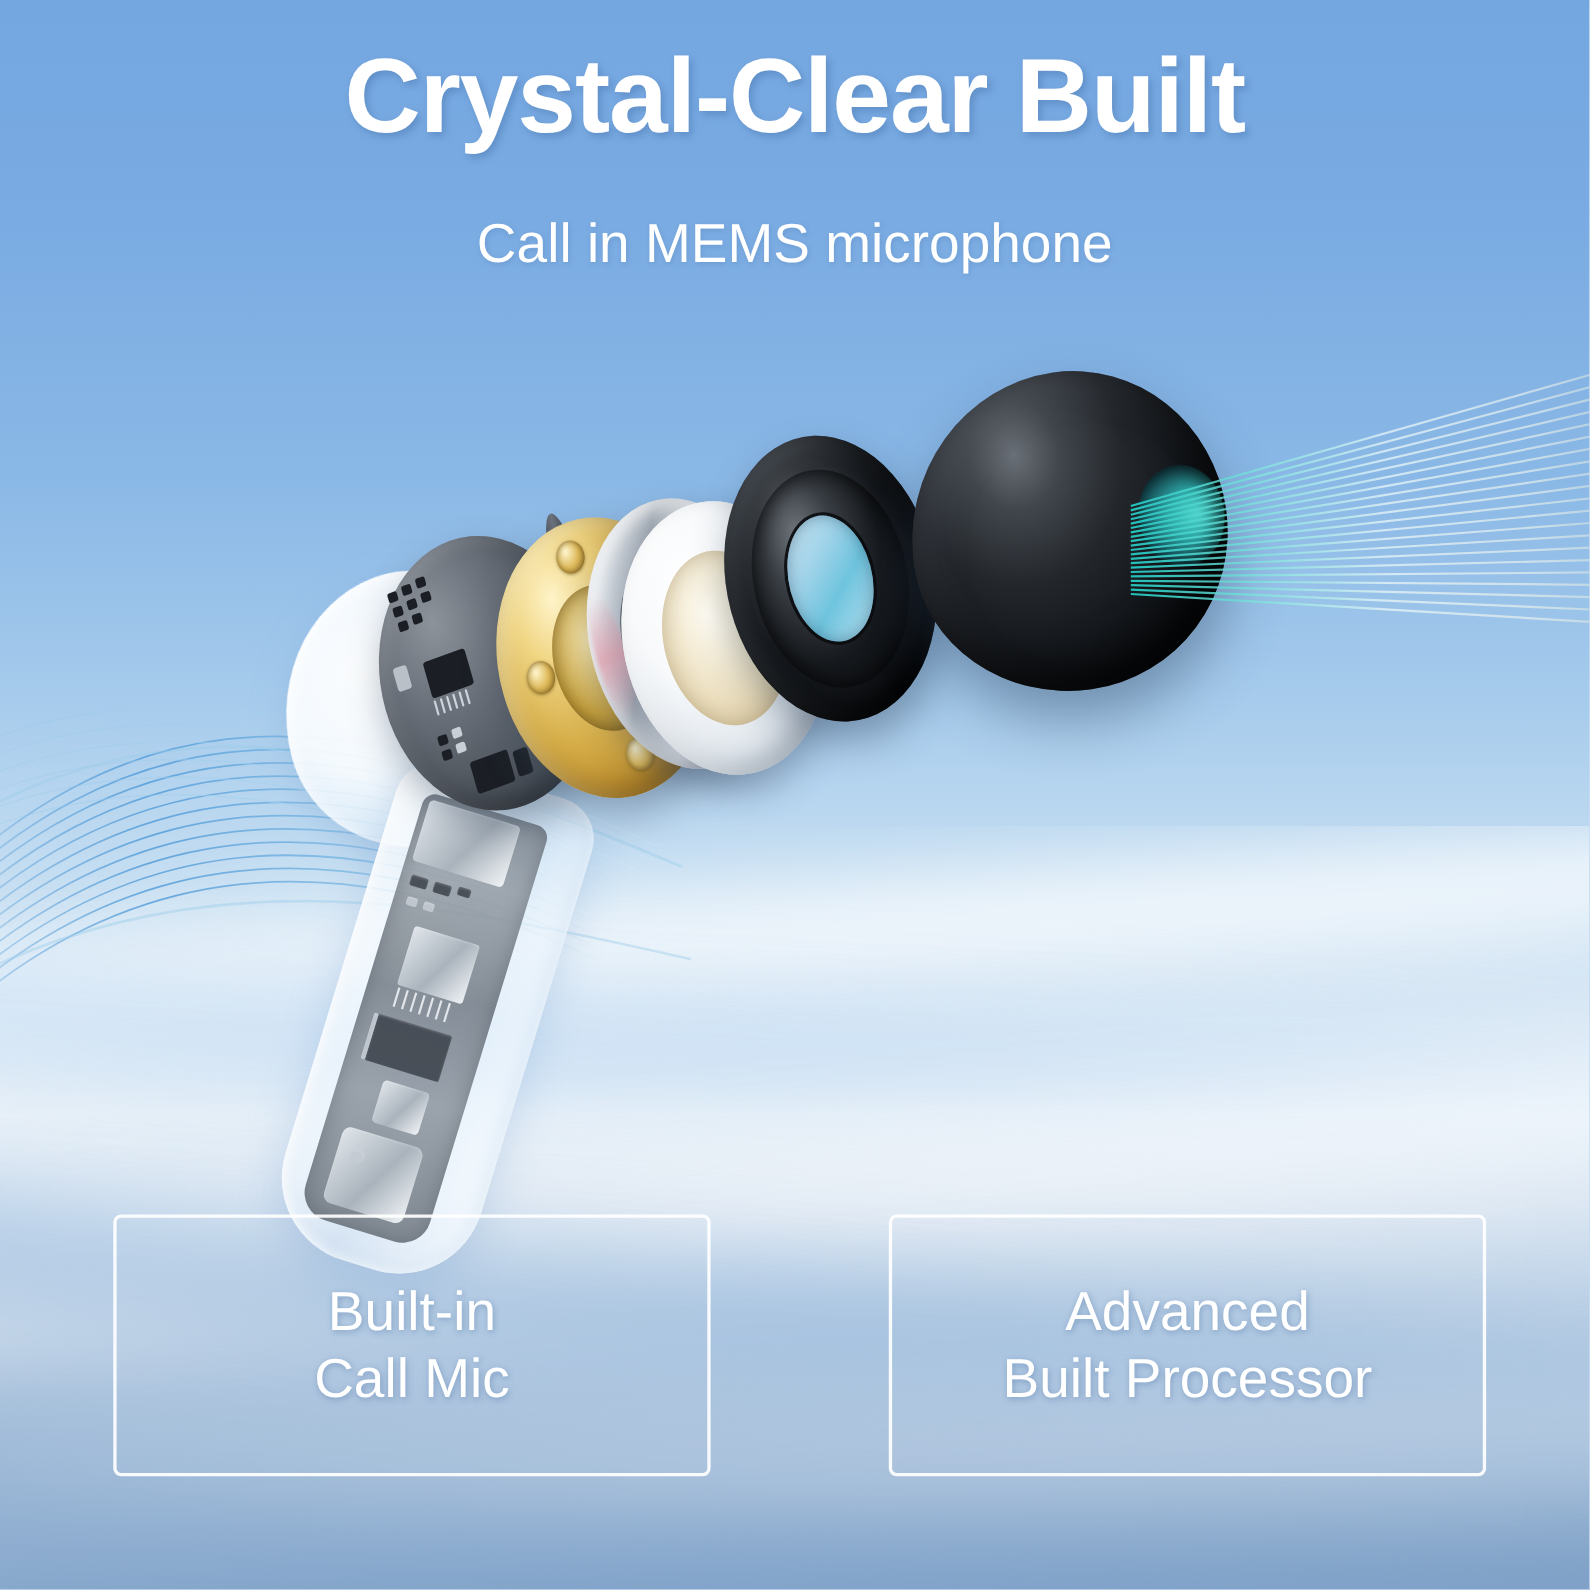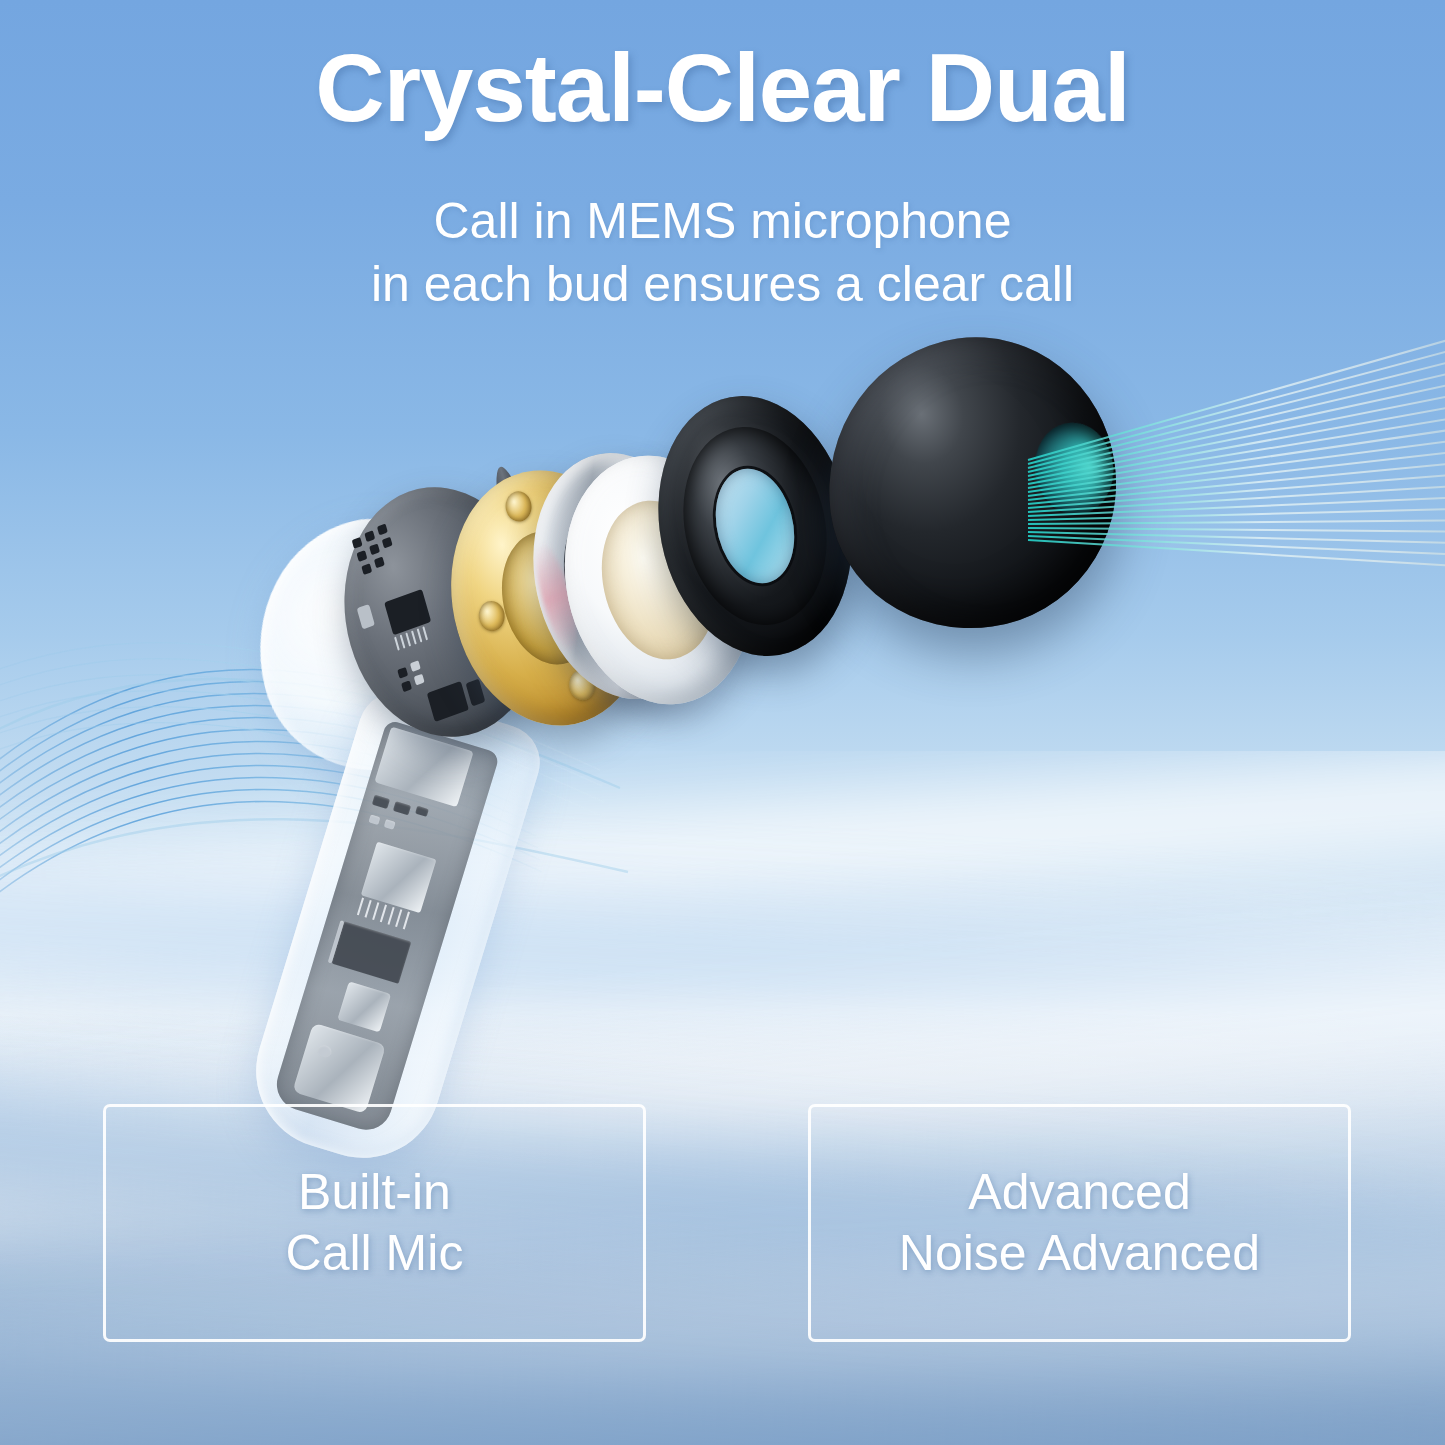--- a/index.html
+++ b/index.html
@@ -413,34 +413,33 @@
         <path d="M8,220 L470,208"></path>
         <path d="M8,224 L470,220"></path>
         <path d="M8,228 L470,232"></path>
         <path d="M8,232 L470,244"></path>
         <path d="M8,236 L470,256"></path>
         <path d="M8,240 L470,268"></path>
       </g>
     </svg>
   </div>
 
-  <div class="headline">Crystal-Clear Dual</div>
+  <div class="headline">Crystal-Clear Built</div>
   <div class="subtitle">
     <div>Call in MEMS microphone</div>
-    <div>in each bud ensures a clear call</div>
   </div>
 
   <div class="boxes">
     <div class="fbox left">
       <div class="lines">
         <div>Built-in</div>
         <div>Call Mic</div>
       </div>
     </div>
     <div class="fbox right">
       <div class="lines">
         <div>Advanced</div>
-        <div>Noise Advanced</div>
+        <div>Built Processor</div>
       </div>
     </div>
   </div>
 
 </div>
 
 </body></html>

